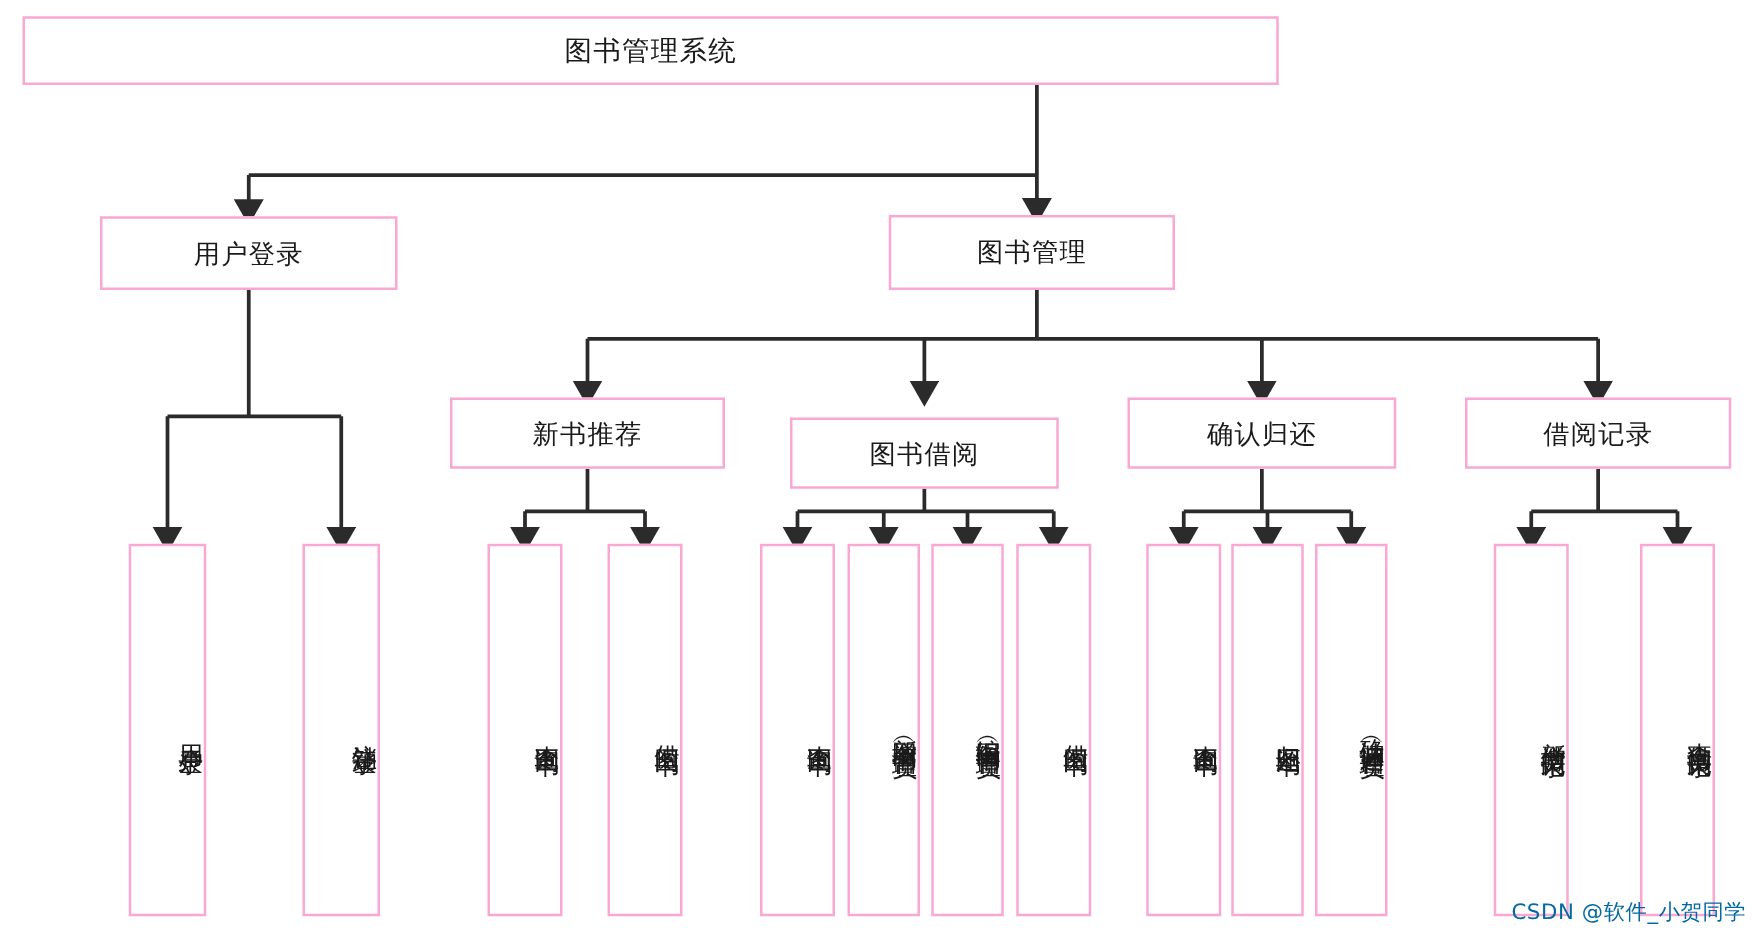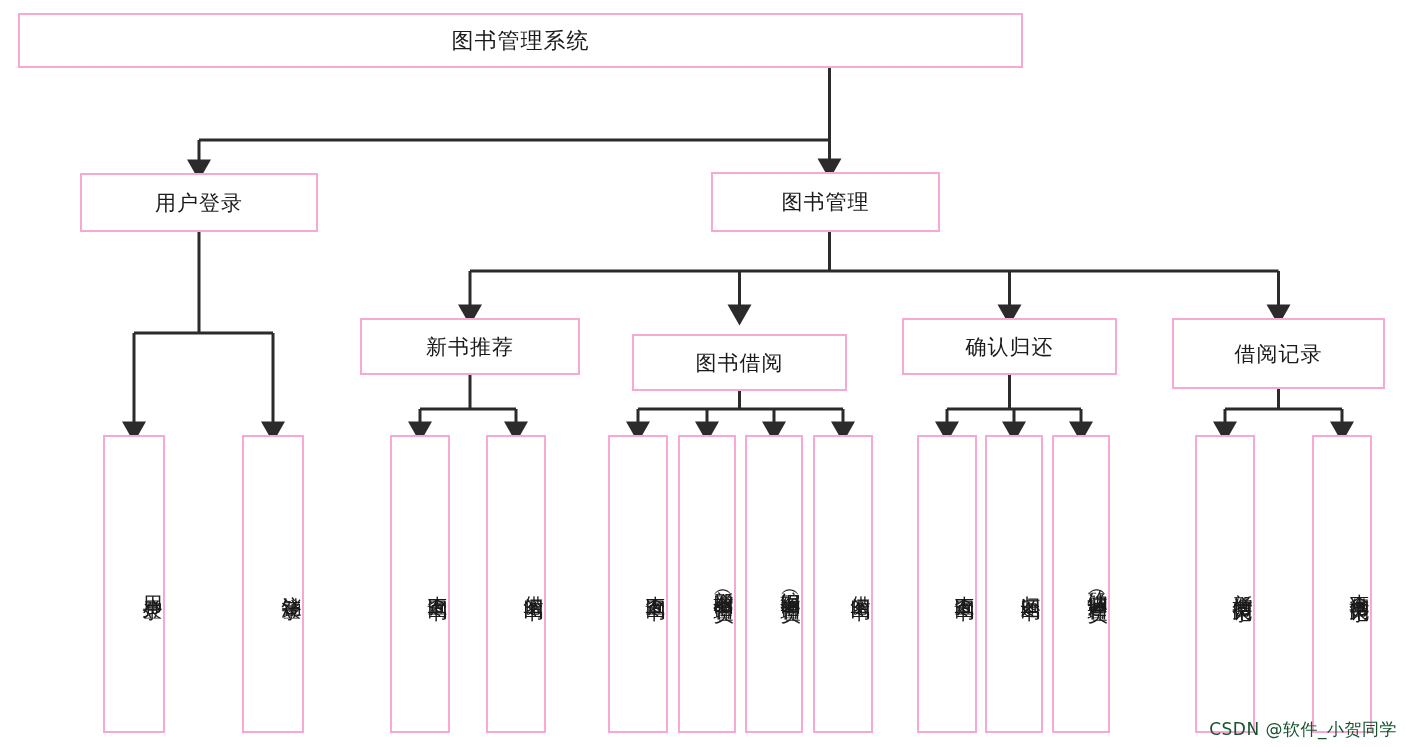--- a/index.html
+++ b/index.html
@@ -54,21 +54,21 @@
     display: block;
   }
   .node.root {
     font-size: 22px;
   }
   .watermark {
     position: absolute;
     right: 8px;
     bottom: 6px;
     font-size: 17px;
-    color: #14532d;
+    color: #0369a1;
     font-family: "DejaVu Sans", "Liberation Sans", sans-serif;
     white-space: nowrap;
     letter-spacing: 0.5px;
   }
 </style>
 </head>
 <body>
 
 <div id="canvas">
 
@@ -116,21 +116,21 @@
   </svg>
 
   <div class="node horiz root" id="node-root" style="left: 18px; top: 13px; width: 1005px; height: 55px;">图书管理系统</div>
 
   <div class="node horiz" id="l2-0" style="left: 80px; top: 173px; width: 238px; height: 59px;">用户登录</div>
   <div class="node horiz" id="l2-1" style="left: 711px; top: 172px; width: 229px; height: 60px;">图书管理</div>
 
   <div class="node horiz" id="l3-0" style="left: 360px; top: 318px; width: 220px; height: 57px; text-align: center;">新书推荐</div>
   <div class="node horiz" id="l3-1" style="left: 632px; top: 318px; width: 215px; height: 57px; margin-top: 16px;">图书借阅</div>
   <div class="node horiz" id="l3-2" style="left: 902px; top: 318px; width: 215px; height: 57px;">确认归还</div>
-  <div class="node horiz" id="l3-3" style="left: 1172px; top: 318px; width: 213px; height: 71px;">借阅记录</div>
+  <div class="node horiz" id="l3-3" style="left: 1172px; top: 318px; width: 213px; height: 57px;">借阅记录</div>
 
   <div id="leaf-host">
       <div class="node vert" style="left: 103px; top: 435px; width: 62px; height: 298px;">
         <span>用户登录</span>
       </div>
       <div class="node vert" style="left: 242px; top: 435px; width: 62px; height: 298px;">
         <span>注销登录</span>
       </div>
       <div class="node vert" style="left: 390px; top: 435px; width: 60px; height: 298px;">
         <span>查询图书</span>

